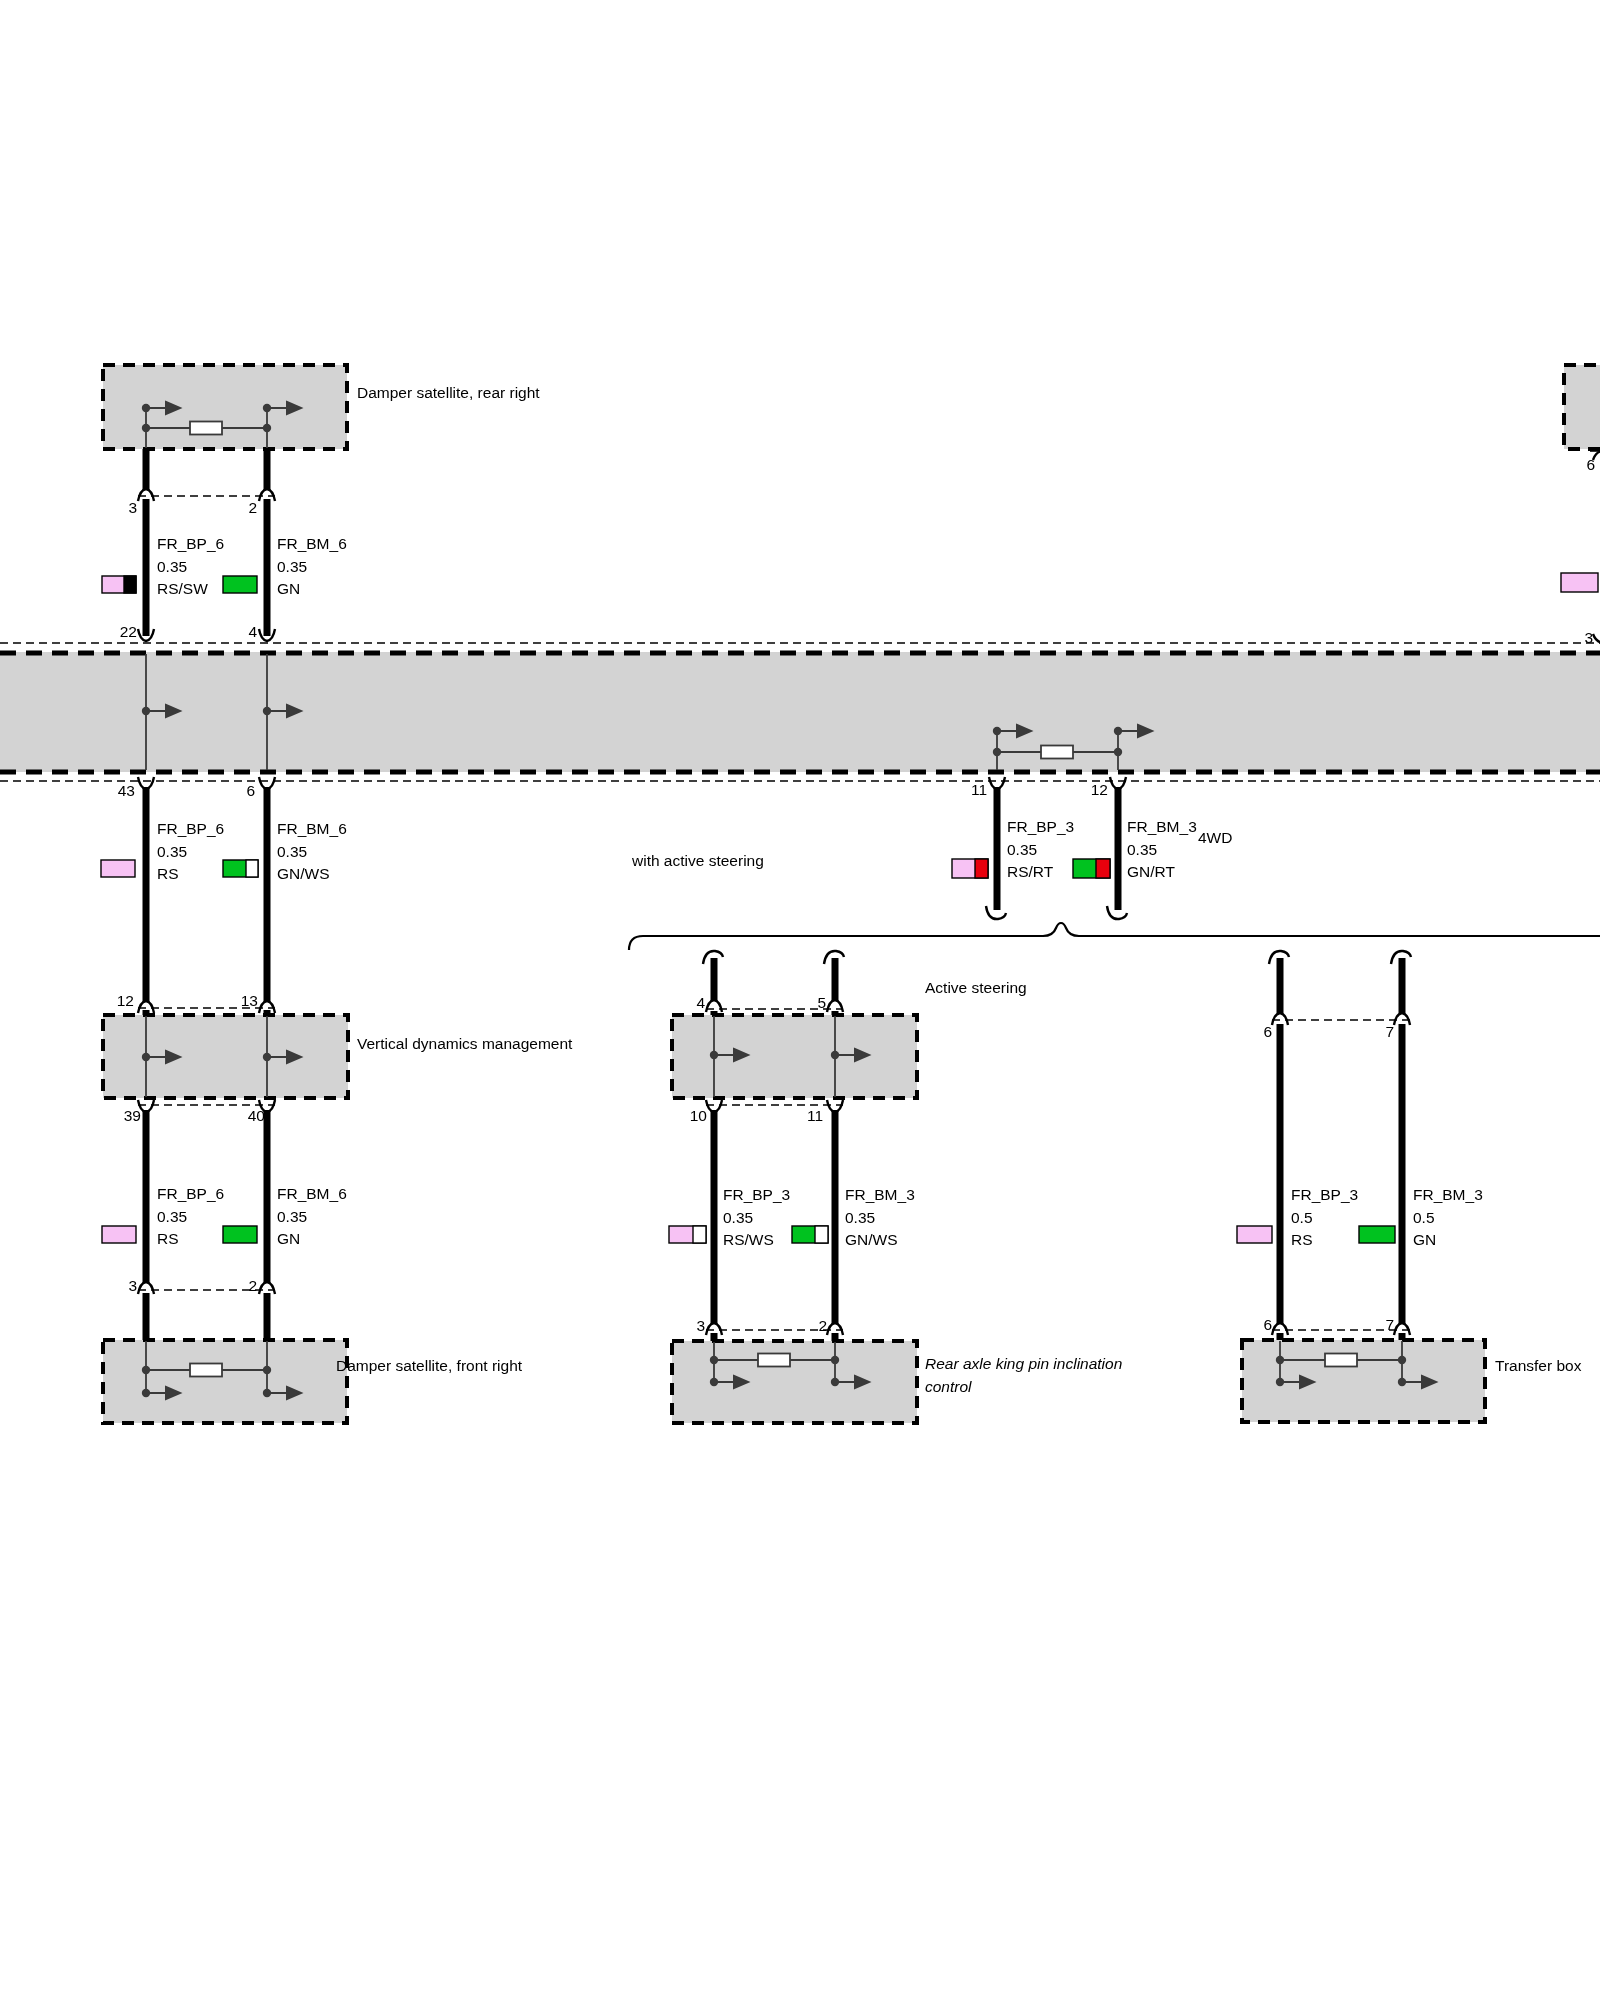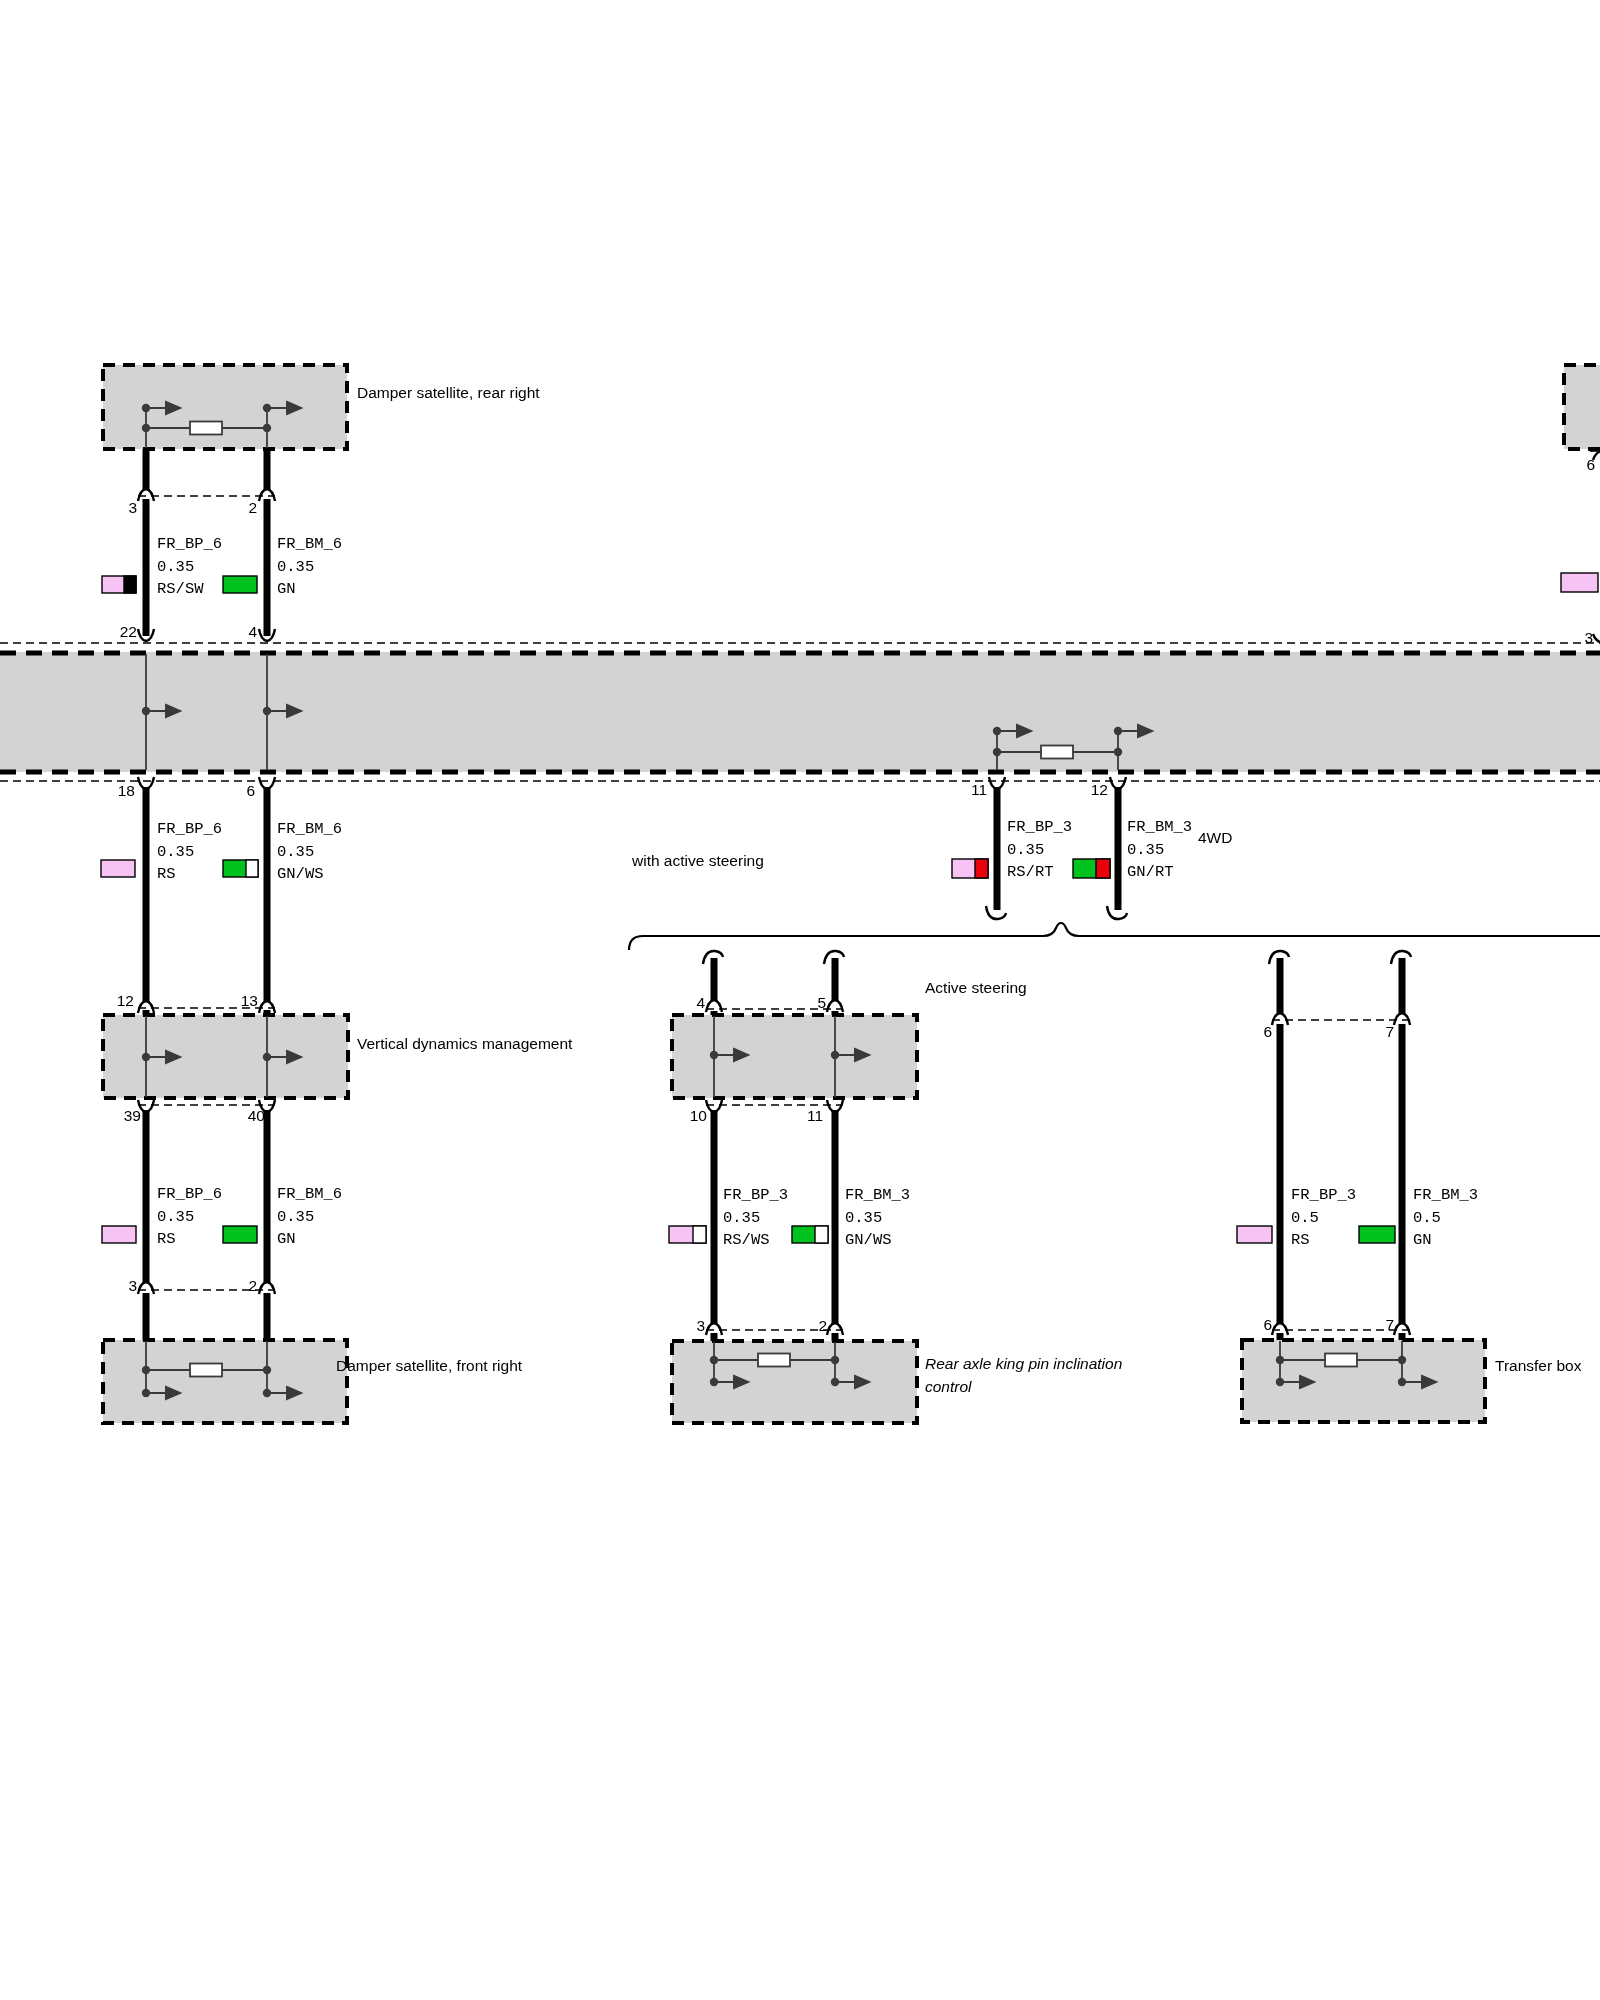--- a/index.html
+++ b/index.html
@@ -1,21 +1,21 @@
 <!DOCTYPE html>
 <html><head>
 <meta charset="utf-8">
 <style>
   html,body{margin:0;padding:0;background:#fff;}
   .stage{position:relative;width:1600px;height:2000px;background:#fff;overflow:hidden;
          font-family:"Liberation Sans",sans-serif;color:#000;}
   .stage svg{position:absolute;left:0;top:0;}
   .lbl{position:absolute;font-size:15.5px;line-height:19px;white-space:nowrap;}
   .wirelbl{line-height:22.5px;}
-  .wirelbl span{display:block;font-family:Liberation Mono, monospace;}
+  .wirelbl span{display:block;}
   .pin{width:48px;text-align:right;}
   .wrap{white-space:normal;width:218px;line-height:23px;font-style:italic;}
   
   .w  {stroke:#000;stroke-width:7;fill:none;}                       
   .t  {stroke:#3a3a3a;stroke-width:1.8;fill:none;}                  
   .cd {stroke:#000;stroke-width:1.6;stroke-dasharray:8 5;fill:none;}
   .bb {stroke:#000;stroke-width:4;stroke-dasharray:12 8;}           
   .bandb{stroke:#000;stroke-width:5;stroke-dasharray:16 10;fill:none;} 
   .hook{stroke:#000;stroke-width:2.4;fill:none;}
   .brace{stroke:#000;stroke-width:2.2;fill:none;}
@@ -335,21 +335,21 @@
 <div class="lbl wirelbl" style="left:1413px;top:1184px">
   <span>FR_BM_3</span>
   <span>0.5</span>
   <span>GN</span>
 </div>
 
 <div class="lbl pin" style="left:89px;top:498px">3</div>
 <div class="lbl pin" style="left:209px;top:498px">2</div>
 <div class="lbl pin" style="left:89px;top:622px">22</div>
 <div class="lbl pin" style="left:209px;top:622px">4</div>
-<div class="lbl pin" style="left:87px;top:781px">18</div>
+<div class="lbl pin" style="left:87px;top:781px">43</div>
 <div class="lbl pin" style="left:207px;top:781px">6</div>
 <div class="lbl pin" style="left:86px;top:991px">12</div>
 <div class="lbl pin" style="left:210px;top:991px">13</div>
 <div class="lbl pin" style="left:93px;top:1106px">39</div>
 <div class="lbl pin" style="left:217px;top:1106px">40</div>
 <div class="lbl pin" style="left:89px;top:1276px">3</div>
 <div class="lbl pin" style="left:209px;top:1276px">2</div>
 <div class="lbl pin" style="left:939px;top:780px">11</div>
 <div class="lbl pin" style="left:1060px;top:780px">12</div>
 <div class="lbl pin" style="left:657px;top:993px">4</div>

